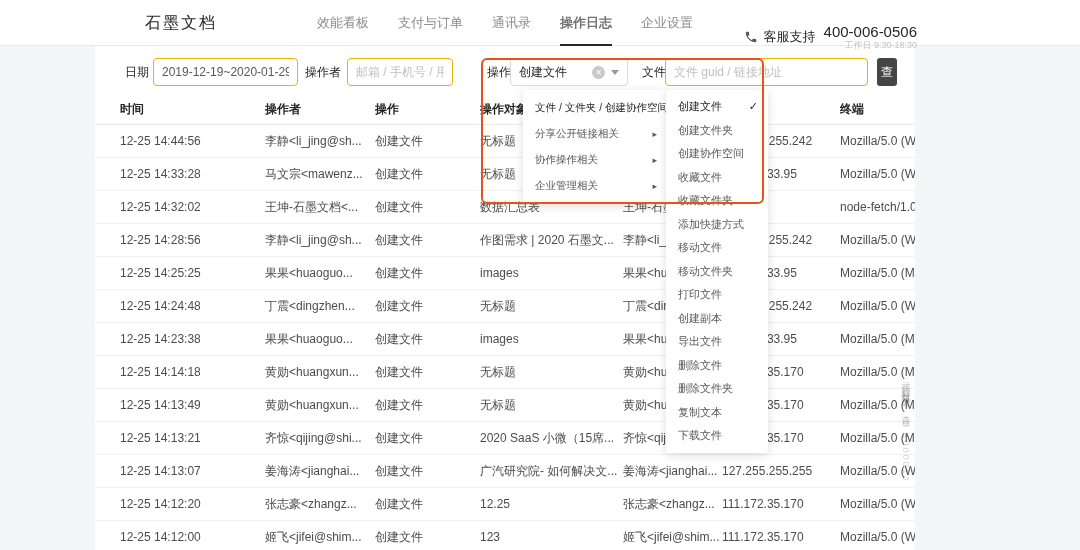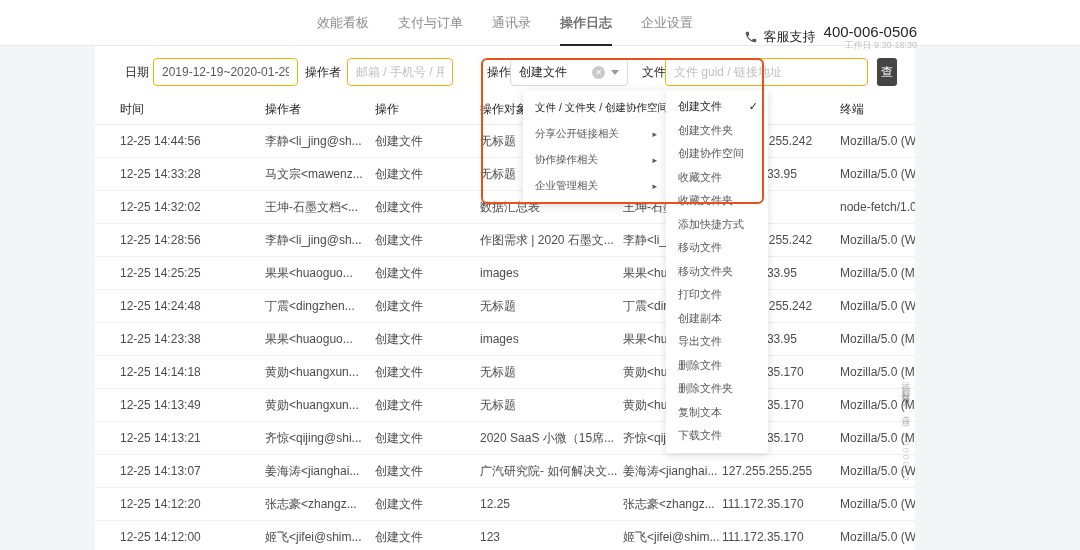--- a/index.html
+++ b/index.html
@@ -41,21 +41,21 @@
   .caret-ic { width:0; height:0; border-left:4px solid transparent; border-right:4px solid transparent;
               border-top:5px solid #999; flex:none; }
   .search-btn { position:absolute; top:0; height:28px; line-height:28px; background:#454545; color:#fff;
                 border-radius:3px; text-align:center; font-size:12px; cursor:pointer; }
 
   
   .table { position:absolute; top:49px; left:0; right:0; bottom:0; overflow:hidden; }
   .trow { display:grid; grid-template-columns:145px 110px 105px 143px 99px 118px auto;
           padding-left:25px; align-items:center; }
   .thead .trow { height:30px; border-bottom:1px solid #e9e9e9; }
-  .thead .cell { font-size:12px; font-weight:normal; color:#262626; }
+  .thead .cell { font-size:12px; font-weight:bold; color:#262626; }
   .tbody .trow { height:33px; border-bottom:1px solid #f0f0f0; }
   .cell { font-size:12px; color:#4c4c4c; white-space:nowrap; overflow:hidden; padding-right:10px; }
 
   
   .menu { position:absolute; background:#fff; box-shadow:0 2px 10px rgba(0,0,0,.14);
           border-radius:3px; padding:5px 0; z-index:20; }
   .menu-l1 { left:523px; top:90px; width:144px; }
   .menu-l2 { left:666px; top:90px; width:102px; }
   .mi { display:flex; justify-content:space-between; align-items:center; cursor:pointer;
         color:#595959; padding:0 10px 0 12px; white-space:nowrap; }
@@ -72,20 +72,21 @@
   
   .watermark { position:absolute; left:899px; top:328px; writing-mode:vertical-rl;
                font-size:9px; color:rgba(0,0,0,.18); letter-spacing:2px; z-index:6; white-space:nowrap; }
 </style>
 </head>
 <body>
 
 <div class="screen">
 
   <div class="topbar">
+    <div class="logo">石墨文档</div>
     <div class="nav">
         <div class="nav-item">效能看板</div>
         <div class="nav-item">支付与订单</div>
         <div class="nav-item">通讯录</div>
         <div class="nav-item active">操作日志</div>
         <div class="nav-item">企业设置</div>
       </div>
     <div class="support">
       <svg viewBox="0 0 24 24">
         <path fill="#595959" d="M6.62 10.79c1.44 2.83 3.76 5.14 6.59 6.59l2.2-2.21c.27-.27.67-.36 1.02-.24 1.12.37 2.33.57 3.57.57.55 0 1 .45 1 1V20c0 .55-.45 1-1 1-9.39 0-17-7.61-17-17 0-.55.45-1 1-1h3.5c.55 0 1 .45 1 1 0 1.25.2 2.45.57 3.57.11.35.03.74-.25 1.02l-2.2 2.2z"></path>

